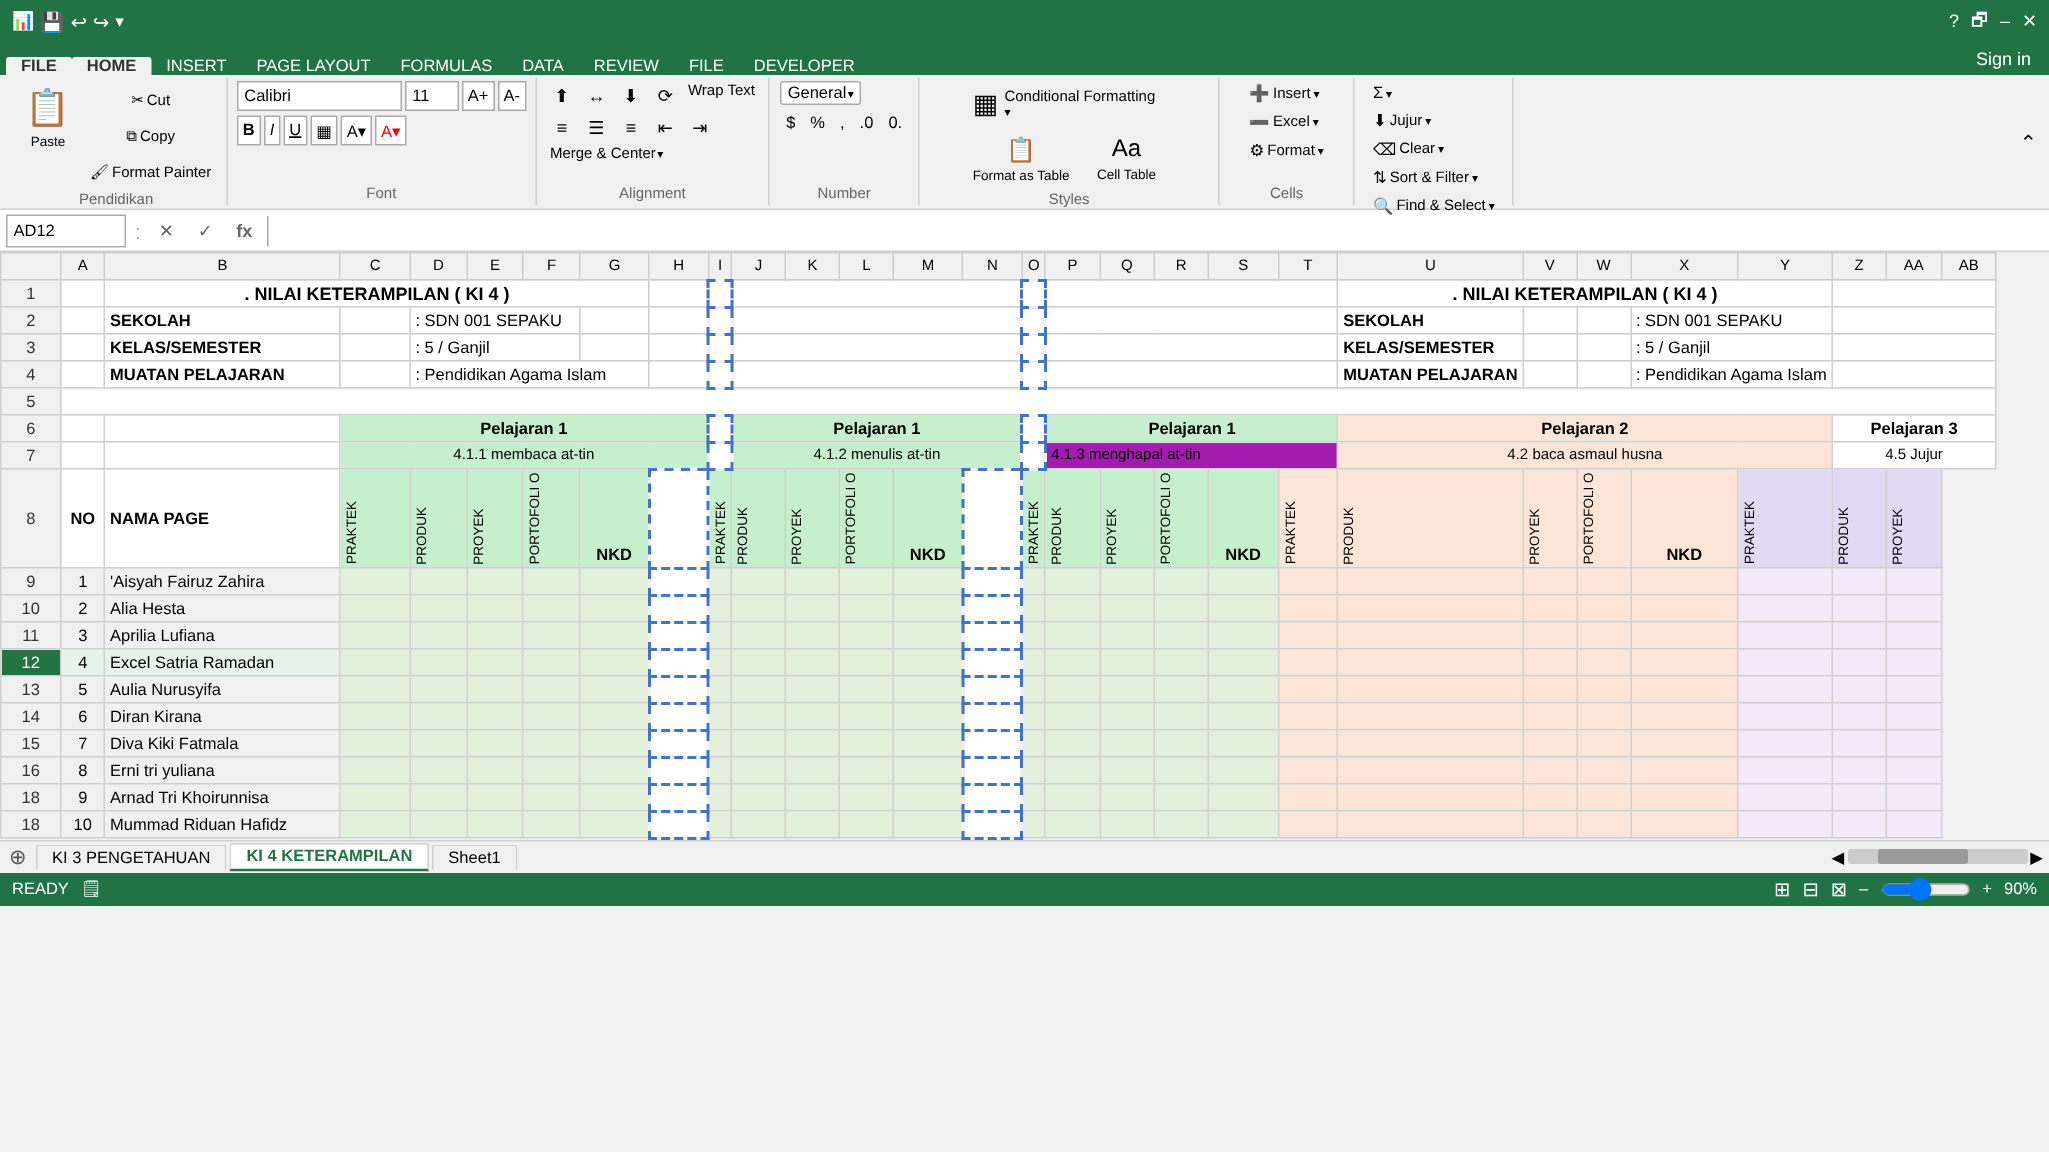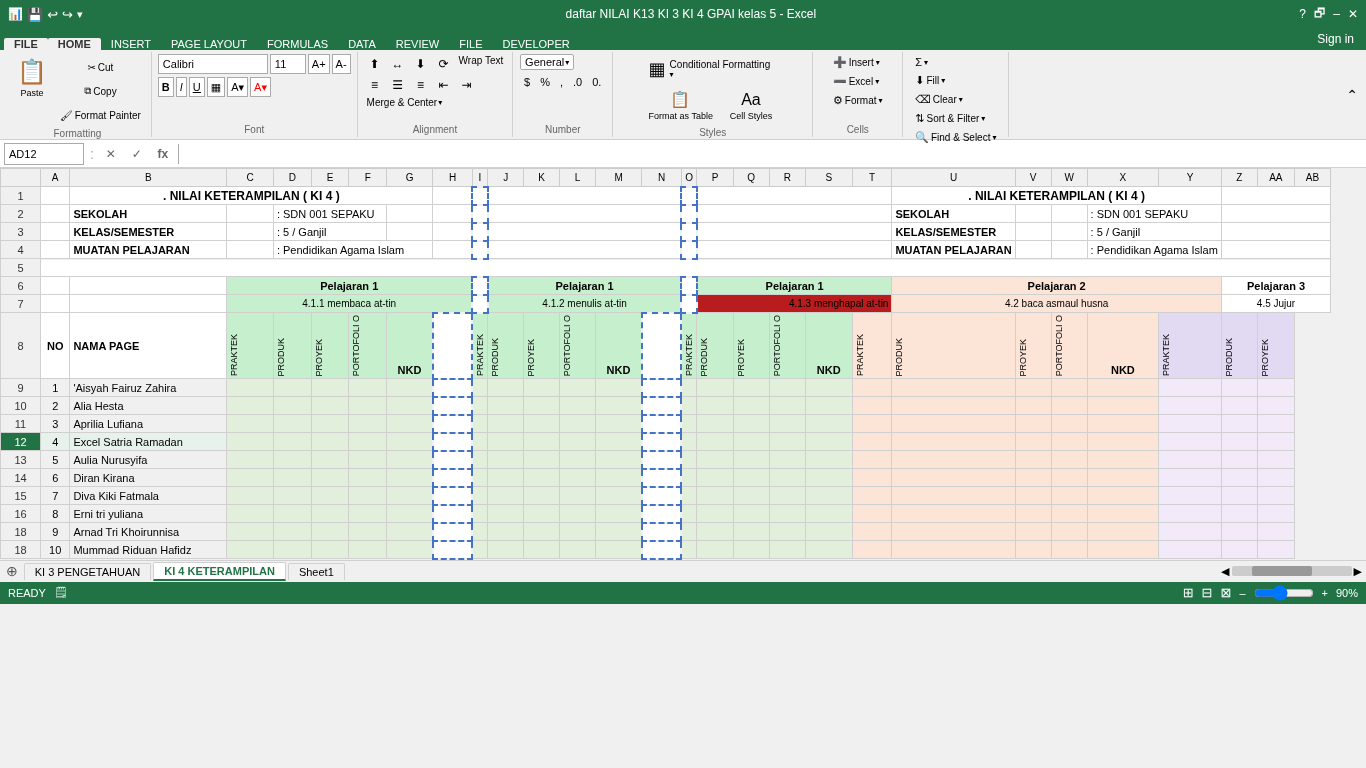--- a/index.html
+++ b/index.html
@@ -78,23 +78,20 @@
 </head>
 <body>
 
 <div class="title-bar">
   <div class="title-bar-left">
     <span>📊</span>
     <span style="font-size:13px;cursor:pointer;">💾</span>
     <span style="font-size:13px;cursor:pointer;">↩</span>
     <span style="font-size:13px;cursor:pointer;">↪</span>
     <span style="font-size:11px;cursor:pointer;">▾</span>
-  </div>
-  <div class="title-bar-center">
-    <span>daftar NILAI K13 KI 3 KI 4 GPAI kelas 5 - Excel</span>
   </div>
   <div class="title-bar-right">
     <span style="cursor:pointer;">?</span>
     <span style="cursor:pointer;">🗗</span>
     <span style="cursor:pointer;">–</span>
     <span style="cursor:pointer;">✕</span>
   </div>
 </div>
 
 <div class="ribbon-tabs">
@@ -129,21 +126,21 @@
         <div class="ribbon-btn ribbon-btn-small">
           <span>⧉</span>
             <span style="font-size:10px;">Copy</span>
         </div>
         <div class="ribbon-btn ribbon-btn-small">
           <span>🖌</span>
             <span style="font-size:10px;">Format Painter</span>
         </div>
       </div>
     </div>
-    <div class="ribbon-group-label">Formatting</div>
+    <div class="ribbon-group-label">Pendidikan</div>
   </div>
 
   <div class="ribbon-group" style="min-width:170px;">
     <div class="ribbon-group-content" style="flex-direction:column;gap:2px;">
       <div class="font-row">
         <input class="font-name-box" value="Calibri" style="">
         <input class="font-size-box" value="11" style="">
         <button class="small-btn">A+</button>
         <button class="small-btn">A-</button>
       </div>
@@ -209,21 +206,21 @@
           <span class="caret">▾</span>
         </div>
       </div>
       <div style="display:flex;gap:4px;">
         <div class="big-ribbon-btn" style="flex-direction:column;min-width:60px;height:auto;gap:2px;padding:4px;">
           <span style="font-size:16px;">📋</span>
           <span style="font-size:9px;white-space:normal;text-align:center;">Format as Table</span>
         </div>
         <div class="big-ribbon-btn" style="flex-direction:column;min-width:60px;height:auto;gap:2px;padding:4px;">
           <span style="font-size:16px;">Aa</span>
-          <span style="font-size:9px;white-space:normal;text-align:center;">Cell Styles</span>
+          <span style="font-size:9px;white-space:normal;text-align:center;">Cell Table</span>
         </div>
       </div>
     </div>
     <div class="ribbon-group-label">Styles</div>
   </div>
 
   <div class="ribbon-group" style="min-width:90px;">
     <div class="ribbon-group-content cells-group" style="flex-direction:column;gap:2px;">
       <div class="cells-btn">
         <span>➕</span>
@@ -245,21 +242,21 @@
   </div>
 
   <div class="ribbon-group" style="min-width:90px;">
     <div class="ribbon-group-content editing-group" style="flex-direction:column;gap:2px;">
       <div class="editing-btn">
         <span>Σ</span>
         <span class="caret">▾</span>
       </div>
       <div class="editing-btn">
         <span>⬇</span>
-        <span style="font-size:10px;">Fill</span>
+        <span style="font-size:10px;">Jujur</span>
         <span class="caret">▾</span>
       </div>
       <div class="editing-btn">
         <span>⌫</span>
         <span style="font-size:10px;">Clear</span>
         <span class="caret">▾</span>
       </div>
       <div class="editing-btn">
         <span>⇅</span>
         <span style="font-size:10px;white-space:normal;max-width:60px;text-align:left;">Sort &amp; Filter</span>
@@ -454,21 +451,21 @@
       </tr>
 
       <tr>
         <td class="row-num">7</td>
         <td style="border:1px solid #d0d0d0;background:white;"></td>
         <td style="border:1px solid #d0d0d0;background:white;"></td>
         <td colspan="6" style="background:#c6efce;border:1px solid #d0d0d0;text-align:center;font-size:10px;">4.1.1 membaca at-tin</td>
         <td style="background:white;border:2px dashed #4472c4;"></td>
         <td colspan="5" style="background:#c6efce;border:1px solid #d0d0d0;text-align:center;font-size:10px;">4.1.2 menulis at-tin</td>
         <td style="background:white;border:2px dashed #4472c4;"></td>
-        <td colspan="5" style="background:#b91c1c;border:1px solid #d0d0d0;text-align:right;font-size:10px;">4.1.3 menghapal at-tin</td>
+        <td colspan="5" style="background:#a21caf;border:1px solid #d0d0d0;text-align:left;font-size:10px;">4.1.3 menghapal at-tin</td>
         <td colspan="5" style="background:#fce4d6;border:1px solid #d0d0d0;text-align:center;font-size:10px;">4.2 baca asmaul husna</td>
         <td colspan="3" style="background:white;border:1px solid #d0d0d0;text-align:center;font-size:10px;">4.5 Jujur</td>
       </tr>
 
       <tr style="height:65px;">
         <td class="row-num">8</td>
         <td style="border:1px solid #d0d0d0;background:white;text-align:center;font-weight:bold;vertical-align:middle;font-size:11px;">NO</td>
         <td style="border:1px solid #d0d0d0;background:white;font-weight:bold;vertical-align:middle;font-size:11px;">NAMA PAGE</td>
 
         <td style="background:#c6efce;border:1px solid #d0d0d0;text-align:center;vertical-align:bottom;padding:2px;">

